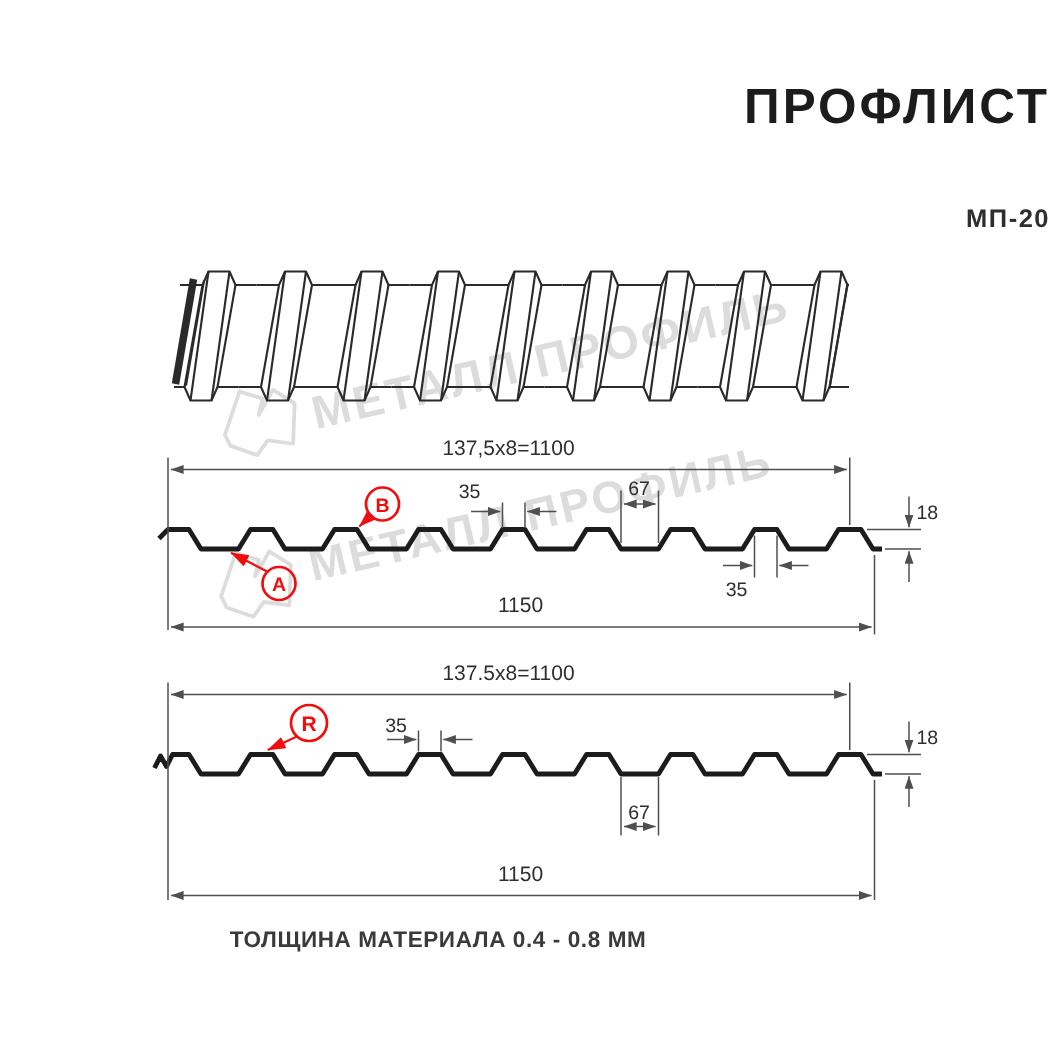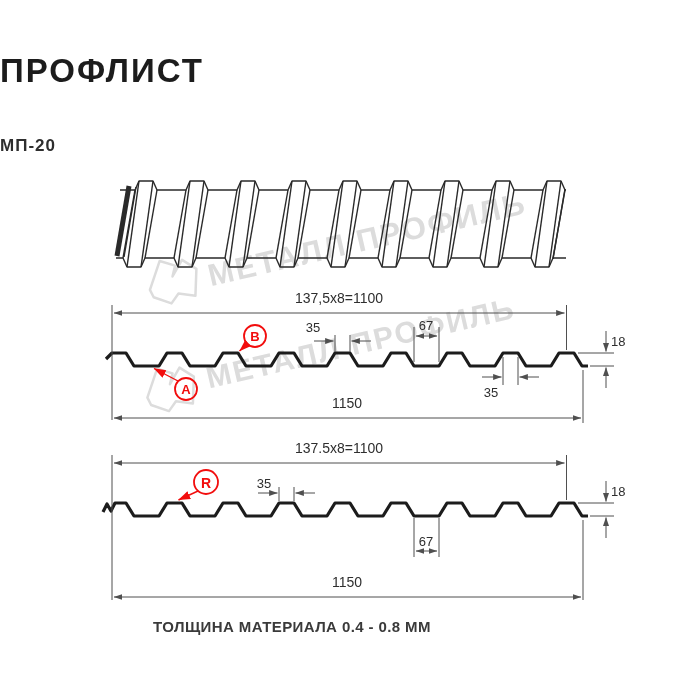--- a/index.html
+++ b/index.html
@@ -1,18 +1,18 @@
 <!DOCTYPE html>
 <html><head>
 <meta charset="utf-8">
 <style>
   html,body{margin:0;padding:0;background:#ffffff;}
   #stage{position:relative;width:700px;height:700px;background:#ffffff;overflow:hidden;
          font-family:"Liberation Sans",sans-serif;}
-  .hdr{position:absolute;left:0;width:700px;text-align:left;z-index:3;}
+  .hdr{position:absolute;left:0;width:700px;text-align:right;z-index:3;}
   #title{top:52px;font-size:33px;font-weight:bold;letter-spacing:2px;color:#1c1c1c;}
   #subtitle{top:97px;font-size:17px;font-weight:bold;letter-spacing:1px;color:#2e2e2e;margin-top:39px;}
   #footnote{position:absolute;top:618px;left:0;width:584px;text-align:center;z-index:3;
             font-size:15px;font-weight:bold;letter-spacing:0.4px;color:#3a3a3a;}
   #wm2{position:absolute;left:148px;top:368px;z-index:1;display:flex;align-items:center;gap:10px;
        transform:rotate(-13deg);transform-origin:left bottom;color:#dcdcdc;
        font-size:30px;font-weight:bold;letter-spacing:2px;white-space:nowrap;}
   #mainsvg{position:absolute;left:0;top:0;z-index:2;}
   svg text{font-family:"Liberation Sans",sans-serif;fill:#2e2e2e;font-size:13px;}
   text.big{font-size:14px;}

